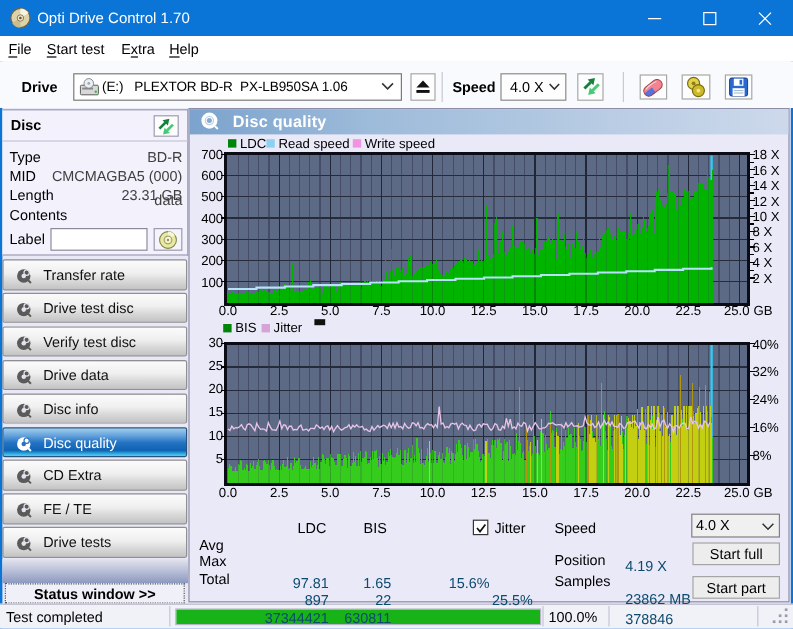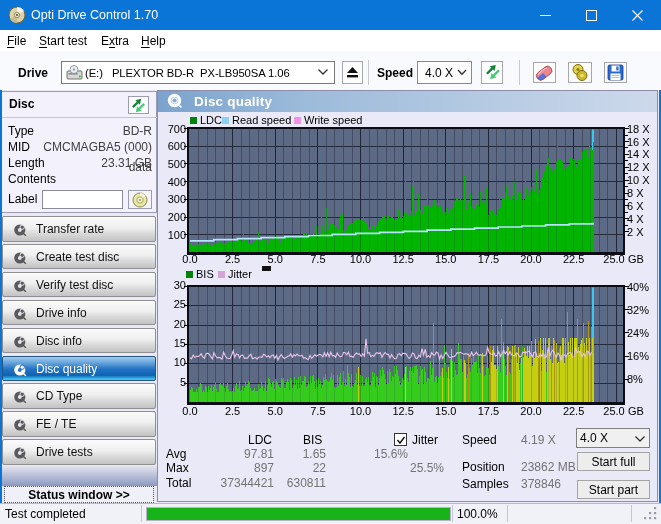--- a/index.html
+++ b/index.html
@@ -28,21 +28,21 @@
 .ssep { position:absolute; top:2px; height:17px; border-left:1px solid #c6c6d6; }
 
 #mainpanel { left:157px; top:90px; width:501px; height:412px; border:1px solid #8d8da9; background:#eae9f8; }
 #mphead { left:158px; top:91px; width:499px; height:21px; background:linear-gradient(90deg,#7ba3cd,#9dbbda 30%,#cdd9eb); }
 #mphead span { position:absolute; left:36px; top:3px; color:#fff; font-weight:bold; font-size:13.5px; letter-spacing:.2px; }
 svg text { font-family:"Liberation Sans",sans-serif; font-size:11px; fill:#000; }
 .tk { stroke:#000; stroke-width:1; }
 .leg { position:absolute; font-size:11px; }
 .sw { display:inline-block; width:7px; height:7px; margin-right:3px; }
 .statlbl { position:absolute; color:#000; }
-.statval { position:absolute; color:#737373; }
+.statval { position:absolute; color:#0c4a6e;margin-top:32px; }
 .rbtn { position:absolute; left:577px; width:73px; height:19px; background:#ededee; border:1px solid #a5a5a5; text-align:center; padding-top:2px; }
 </style></head>
 <body>
 
 <div class="abs" style="left:0;top:0;width:2px;height:524px;background:#0a75d7"></div>
 <div class="abs" style="left:659px;top:0;width:2px;height:524px;background:#0a75d7"></div>
 <div class="abs" style="left:0;top:522px;width:661px;height:2px;background:#0a75d7"></div>
 
 <div class="abs" id="titlebar"></div>
 <svg class="abs" style="left:8px;top:6px" width="18" height="18" viewBox="0 0 18 18">
@@ -171,39 +171,39 @@
     </svg>
     <span class="txt">Transfer rate</span>
   </div>
 <div class="lbtn" style="top:243.9px">
     <svg class="abs" style="left:9px;top:5px" width="16" height="16" viewBox="0 0 16 16">
       <circle cx="7.8" cy="8" r="5.6" fill="#5a5a5a"></circle>
       <circle cx="7.8" cy="8" r="1.9" fill="#e4e4ee"></circle>
       <path d="M11.5 11.5l2.3 2.3" stroke="#5a5a5a" stroke-width="1.6"></path>
       <circle cx="10.2" cy="5.2" r="2.2" fill="none" stroke="#e4e4ee" stroke-width="1"></circle>
     </svg>
-    <span class="txt">Create test disc</span>
+    <span class="txt">Drive test disc</span>
   </div>
 <div class="lbtn" style="top:271.8px">
     <svg class="abs" style="left:9px;top:5px" width="16" height="16" viewBox="0 0 16 16">
       <circle cx="7.8" cy="8" r="5.6" fill="#5a5a5a"></circle>
       <circle cx="7.8" cy="8" r="1.9" fill="#e4e4ee"></circle>
       <path d="M11.5 11.5l2.3 2.3" stroke="#5a5a5a" stroke-width="1.6"></path>
       <circle cx="10.2" cy="5.2" r="2.2" fill="none" stroke="#e4e4ee" stroke-width="1"></circle>
     </svg>
     <span class="txt">Verify test disc</span>
   </div>
 <div class="lbtn" style="top:299.7px">
     <svg class="abs" style="left:9px;top:5px" width="16" height="16" viewBox="0 0 16 16">
       <circle cx="7.8" cy="8" r="5.6" fill="#5a5a5a"></circle>
       <circle cx="7.8" cy="8" r="1.9" fill="#e4e4ee"></circle>
       <path d="M11.5 11.5l2.3 2.3" stroke="#5a5a5a" stroke-width="1.6"></path>
       <circle cx="10.2" cy="5.2" r="2.2" fill="none" stroke="#e4e4ee" stroke-width="1"></circle>
     </svg>
-    <span class="txt">Drive info</span>
+    <span class="txt">Drive data</span>
   </div>
 <div class="lbtn" style="top:327.6px">
     <svg class="abs" style="left:9px;top:5px" width="16" height="16" viewBox="0 0 16 16">
       <circle cx="7.8" cy="8" r="5.6" fill="#5a5a5a"></circle>
       <circle cx="7.8" cy="8" r="1.9" fill="#e4e4ee"></circle>
       <path d="M11.5 11.5l2.3 2.3" stroke="#5a5a5a" stroke-width="1.6"></path>
       <circle cx="10.2" cy="5.2" r="2.2" fill="none" stroke="#e4e4ee" stroke-width="1"></circle>
     </svg>
     <span class="txt">Disc info</span>
   </div>
@@ -216,21 +216,21 @@
     </svg>
     <span class="txt">Disc quality</span>
   </div>
 <div class="lbtn" style="top:383.4px">
     <svg class="abs" style="left:9px;top:5px" width="16" height="16" viewBox="0 0 16 16">
       <circle cx="7.8" cy="8" r="5.6" fill="#5a5a5a"></circle>
       <circle cx="7.8" cy="8" r="1.9" fill="#e4e4ee"></circle>
       <path d="M11.5 11.5l2.3 2.3" stroke="#5a5a5a" stroke-width="1.6"></path>
       <circle cx="10.2" cy="5.2" r="2.2" fill="none" stroke="#e4e4ee" stroke-width="1"></circle>
     </svg>
-    <span class="txt">CD Type</span>
+    <span class="txt">CD Extra</span>
   </div>
 <div class="lbtn" style="top:411.3px">
     <svg class="abs" style="left:9px;top:5px" width="16" height="16" viewBox="0 0 16 16">
       <circle cx="7.8" cy="8" r="5.6" fill="#5a5a5a"></circle>
       <circle cx="7.8" cy="8" r="1.9" fill="#e4e4ee"></circle>
       <path d="M11.5 11.5l2.3 2.3" stroke="#5a5a5a" stroke-width="1.6"></path>
       <circle cx="10.2" cy="5.2" r="2.2" fill="none" stroke="#e4e4ee" stroke-width="1"></circle>
     </svg>
     <span class="txt">FE / TE</span>
   </div>

